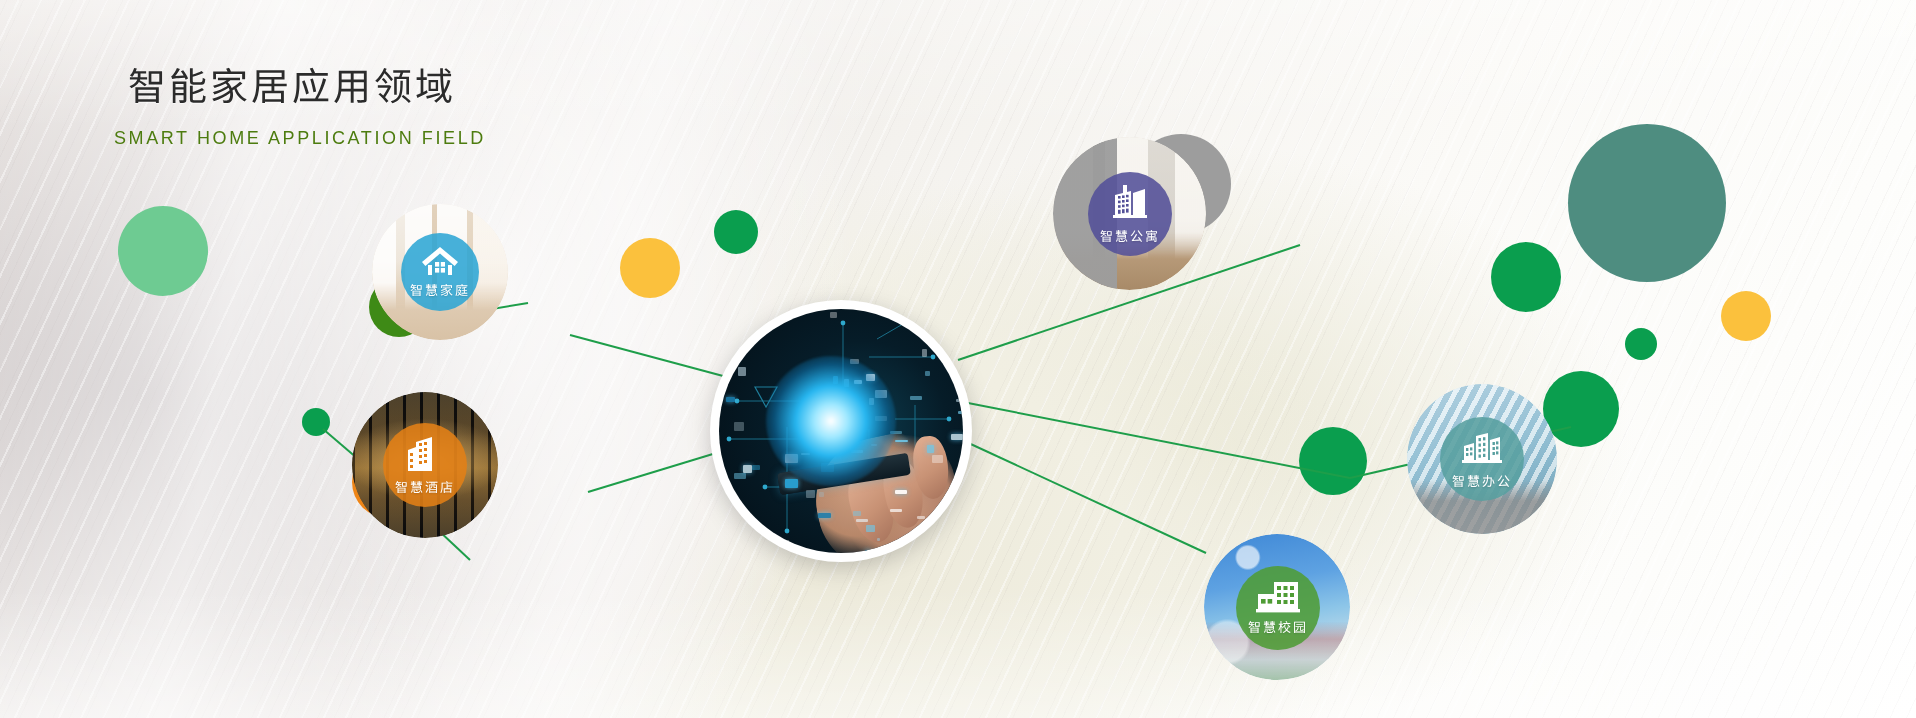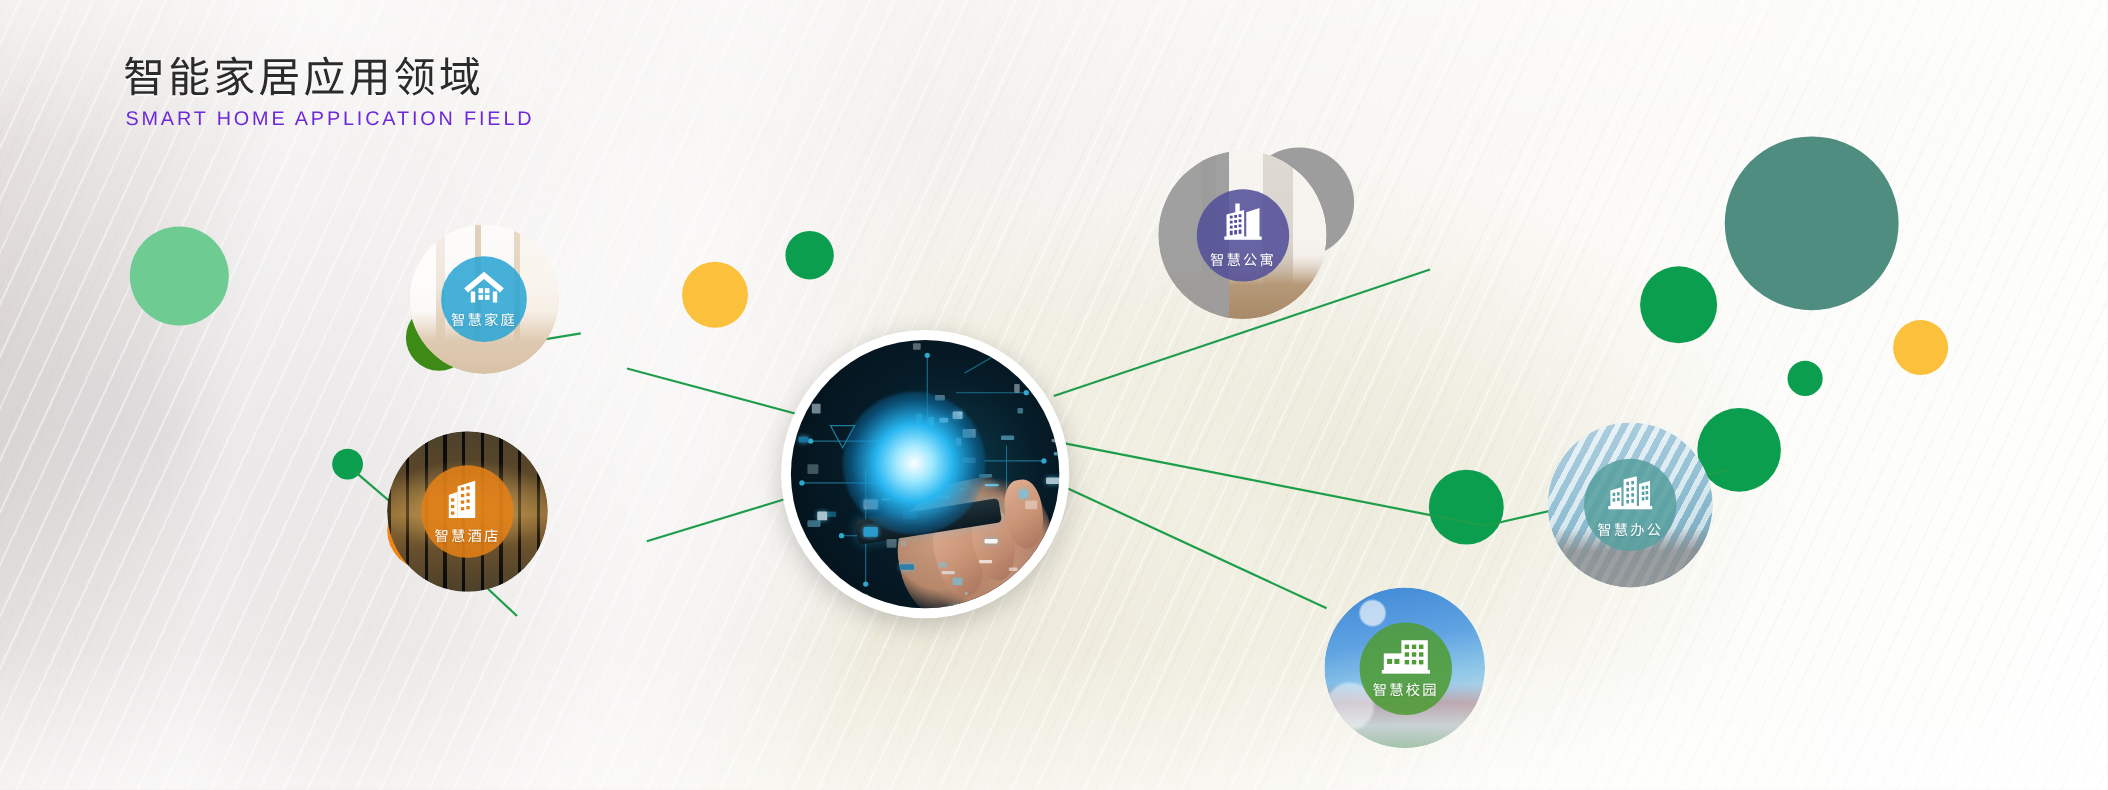--- a/index.html
+++ b/index.html
@@ -49,26 +49,26 @@
     opacity:.7;
   }
   .bg-vignette{
     position:absolute;inset:0;
     background:linear-gradient(180deg, rgba(255,255,255,.35) 0%, rgba(255,255,255,0) 18%, rgba(255,255,255,0) 82%, rgba(255,255,255,.45) 100%);
   }
 
   
   .head{position:absolute;left:112px;top:48px;}
   .head h1{
-    margin:0;font-size:38px;letter-spacing:3px;font-weight:400;color:#2b2b2b;
+    margin:16px;font-size:38px;letter-spacing:3px;font-weight:400;color:#2b2b2b;
     line-height:1.25;text-shadow:0 1px 0 rgba(255,255,255,.6);
     font-family:"DejaVu Sans","Liberation Sans",sans-serif;
   }
   .head .sub-en{
-    margin:2px 0 0 2px;font-size:18px;letter-spacing:2.6px;color:#6d28d9;
+    margin:2px 0 0 2px;font-size:18px;letter-spacing:2.6px;color:#4d7c0f;
     font-weight:400;
   }
   .head .sub-cn{
     margin:12px 0 0 -2px;font-size:20px;font-weight:700;color:#c9252b;
     letter-spacing:1px;white-space:nowrap;
     font-family:"DejaVu Sans","Liberation Sans",sans-serif;
   }
   .head .sub-cn .itm{margin-right:14px;}
   .head .sub-cn .dot{color:#c9252b;margin-right:3px;}
 

